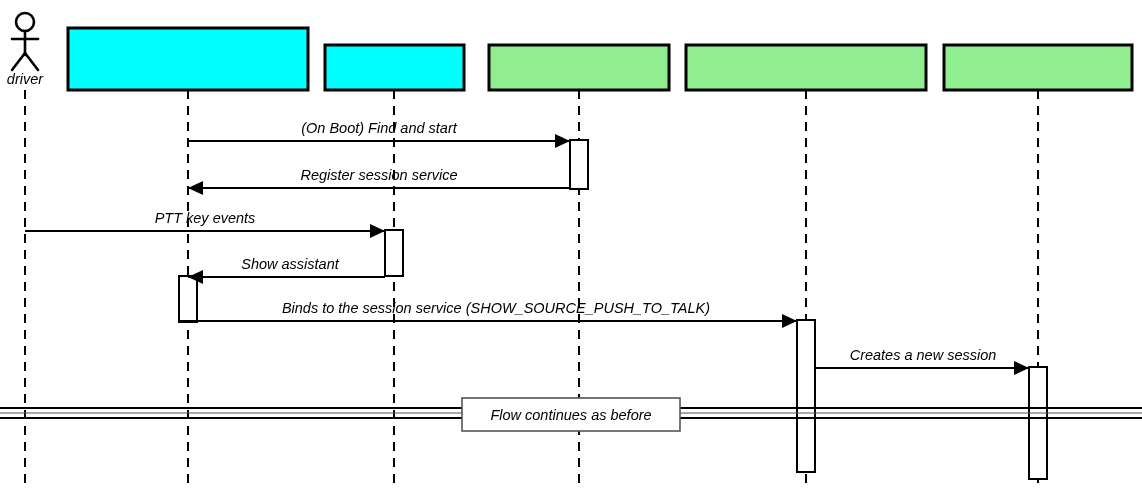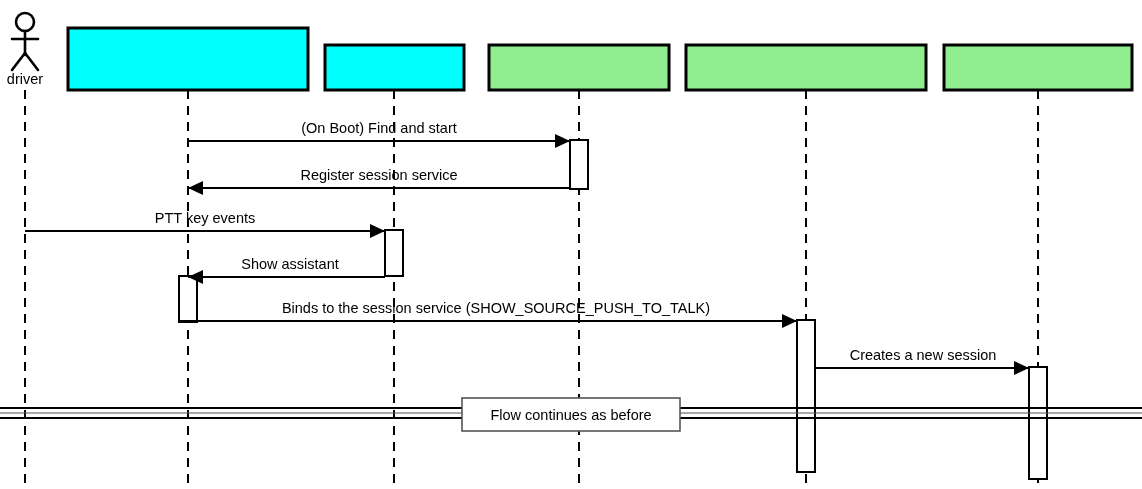--- a/index.html
+++ b/index.html
@@ -10,20 +10,21 @@
   body {
     width: 1142px;
     height: 489px;
     font-family: "Liberation Sans", sans-serif;
     overflow: hidden;
   }
   #diagram-root {
     position: relative;
     width: 1142px;
     height: 489px;
+    font-style: italic;
   }
   svg#seq-svg {
     display: block;
     width: 1142px;
     height: 489px;
   }
   .lifeline-dash {
     stroke: #000000;
     stroke-width: 2;
     stroke-dasharray: 9 7;

